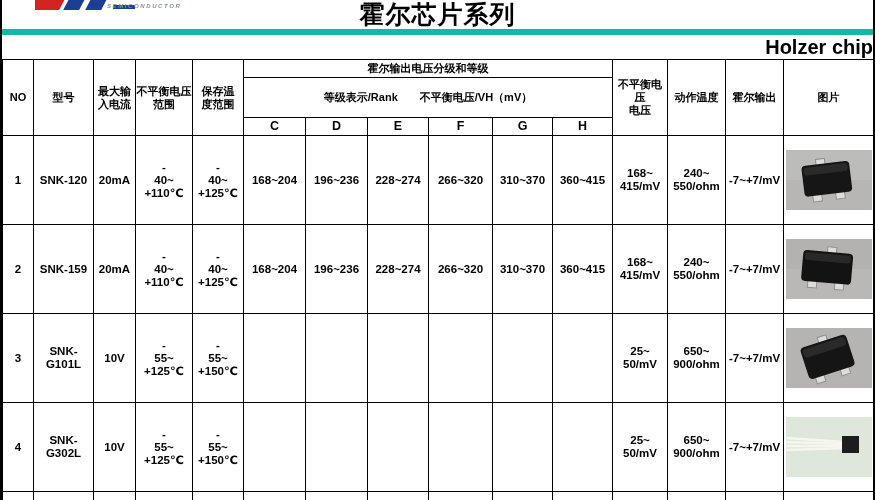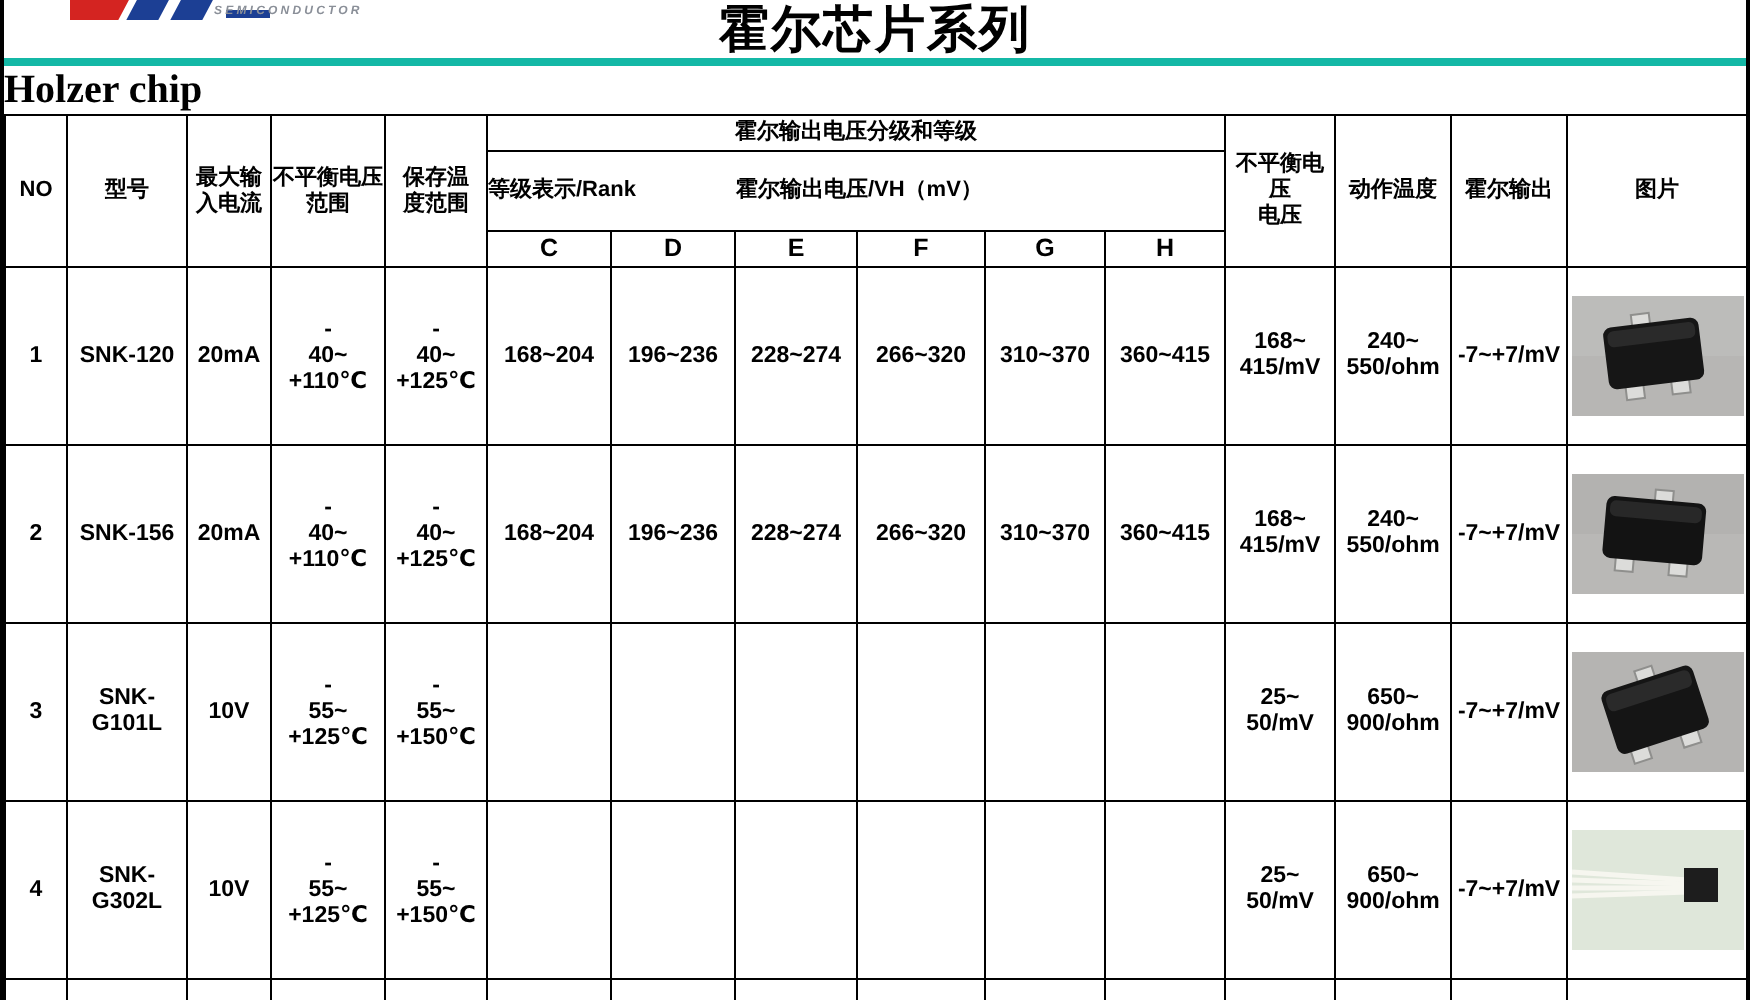--- a/index.html
+++ b/index.html
@@ -1,36 +1,36 @@
 <!DOCTYPE html>
 <html><head>
 <meta charset="utf-8">
 <style>
   html,body{margin:0;padding:0;background:#fff;}
   body{width:875px;height:500px;font-family:"Liberation Sans","DejaVu Sans",sans-serif;}
   .sheet{width:871px;border:2px solid #000;border-top:none;background:#fff;}
   
-  .title-band{position:relative;height:29px;border-bottom:4px solid #14b8a6;}
+  .title-band{position:relative;height:29px;border-bottom:6px solid #14b8a6;}
   .logo{position:absolute;left:33px;top:0;width:170px;height:14px;overflow:hidden;}
   .logo-marks{position:absolute;left:0;top:-12px;height:24px;}
   .mark{position:absolute;top:0;height:22px;}
   .m-red{left:0;width:30px;background:#d42421;transform:skewX(-28deg);}
   .m-blue1{left:34px;width:16px;background:#1c3f94;transform:skewX(-28deg);}
   .m-blue2{left:56px;width:16px;background:#1c3f94;transform:skewX(-28deg);}
   .m-dash{position:absolute;left:78px;top:17px;width:22px;height:4px;background:#1c3f94;}
   .logo-sub{position:absolute;left:72px;top:3px;font-size:6px;font-style:italic;letter-spacing:1.6px;color:#8a8f98;font-weight:700;}
   .main-title{text-align:center;font-family:"DejaVu Serif","Liberation Serif",serif;font-weight:700;font-size:25px;line-height:29px;letter-spacing:1px;}
   
-  .sub-band{height:24px;text-align:left;font-family:Liberation Serif, serif;font-weight:700;font-size:20px;line-height:24px;}
+  .sub-band{height:24px;text-align:right;font-family:Liberation Sans, sans-serif;font-weight:700;font-size:20px;line-height:24px;}
   
   table{border-collapse:collapse;table-layout:fixed;width:871px;}
   td,th{border:1px solid #000;text-align:center;vertical-align:middle;padding:0;font-weight:700;font-size:11.5px;line-height:13px;white-space:pre-line;overflow:hidden;}
   thead th{font-size:11px;}
   .rank-letters th{font-size:12.5px;}
-  .rank-flex{display:flex;justify-content:flex-start;gap:50px;}
+  .rank-flex{display:flex;justify-content:center;gap:22px;}
   tbody td{height:64px;}
   .photo-cell{padding:0;}
   .photo{display:block;margin:1px auto;}
 </style>
 </head>
 <body>
 
 <div class="sheet">
 
   <div class="title-band">
@@ -80,21 +80,21 @@
         <th rowspan="3">不平衡电压
 电压</th>
         <th rowspan="3">动作温度</th>
         <th rowspan="3">霍尔输出</th>
         <th rowspan="3">图片</th>
       </tr>
       <tr style="height:19px">
         <th colspan="6">
           <div class="rank-flex">
             <span>等级表示/Rank</span>
-            <span>霍尔输出电压/VH（mV）</span>
+            <span>不平衡电压/VH（mV）</span>
           </div>
         </th>
       </tr>
       <tr class="rank-letters" style="height:18px">
         <th>C</th>
         <th>D</th>
         <th>E</th>
         <th>F</th>
         <th>G</th>
         <th>H</th>
@@ -131,21 +131,21 @@
               <rect x="25" y="42" width="9" height="8" fill="#dcdcda" stroke="#8f8f8d"></rect>
               <rect x="48" y="42" width="9" height="8" fill="#dcdcda" stroke="#8f8f8d"></rect>
               <rect x="17" y="13" width="48" height="31" rx="4" fill="#161616"></rect>
               <rect x="19" y="15" width="44" height="8" rx="3" fill="#2a2a2a"></rect>
             </g>
           </svg>
         </td>
       </tr>
       <tr>
         <td>2</td>
-        <td>SNK-156</td>
+        <td>SNK-159</td>
         <td>20mA</td>
         <td>-
 40~
 +110℃</td>
         <td>-
 40~
 +125℃</td>
         <td>168~204</td>
         <td>196~236</td>
         <td>228~274</td>

